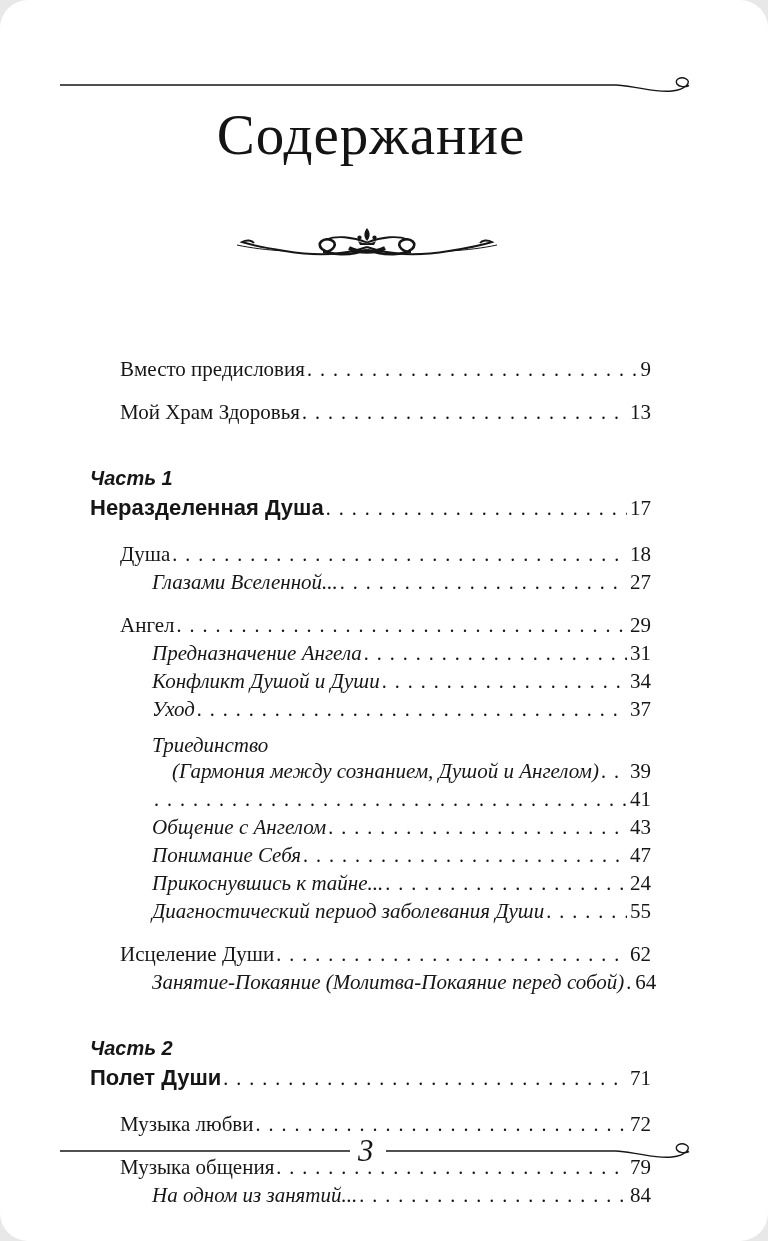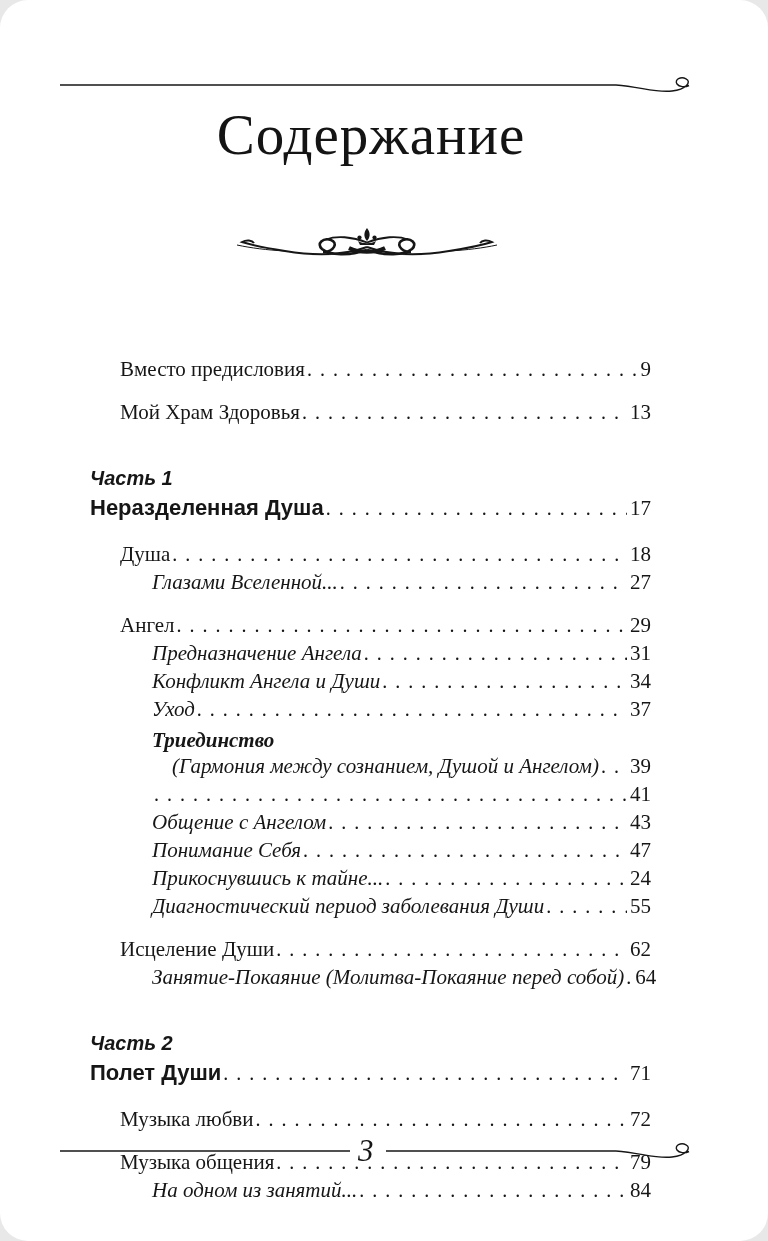--- a/index.html
+++ b/index.html
@@ -29,21 +29,21 @@
     content:". . . . . . . . . . . . . . . . . . . . . . . . . . . . . . . . . . . . . . . . . . . . . . . . . . . . . . . . . . . . . . . . . . . . . . . .";
     font-family:"Liberation Serif", serif;font-size:20px;font-style:normal;font-weight:normal;
     letter-spacing:1.5px;color:#161616;
   }
   .pagenum{flex:0 0 auto;padding-left:3px;font-family:"Liberation Serif", serif;
     font-size:21px;font-style:normal;font-weight:normal;}
 
   .l1{margin-top:17px;padding-left:30px;font-size:21px;}
   .l2{margin-top:2px;padding-left:62px;font-size:21px;font-style:italic;}
   .l2 .label{font-style:italic;}
-  .noleader{margin-top:5px;font-weight:bold;}
+  .noleader{margin-top:10px;}
   .cont{margin-top:0;padding-left:82px;font-size:21px;font-style:italic;}
 
   .part-block{margin-top:40px;}
   .part-label{
     font-family:"Liberation Sans", sans-serif;font-weight:bold;font-style:italic;
     font-size:20px;line-height:26px;
   }
   .part-row{margin-top:3px;line-height:28px;}
   .part-row .label{
     font-family:"Liberation Sans", sans-serif;font-weight:bold;font-size:22px;
@@ -129,21 +129,21 @@
         <span class="label">Ангел</span>
         <span class="dots"></span>
         <span class="pagenum">29</span>
       </div>
       <div class="row l2">
         <span class="label">Предназначение Ангела</span>
         <span class="dots"></span>
         <span class="pagenum">31</span>
       </div>
       <div class="row l2">
-        <span class="label">Конфликт Ангела и Души</span>
+        <span class="label">Конфликт Душой и Души</span>
         <span class="dots"></span>
         <span class="pagenum">34</span>
       </div>
       <div class="row l2">
         <span class="label">Уход</span>
         <span class="dots"></span>
         <span class="pagenum">37</span>
       </div>
       <div>
         <div class="row l2 noleader">

